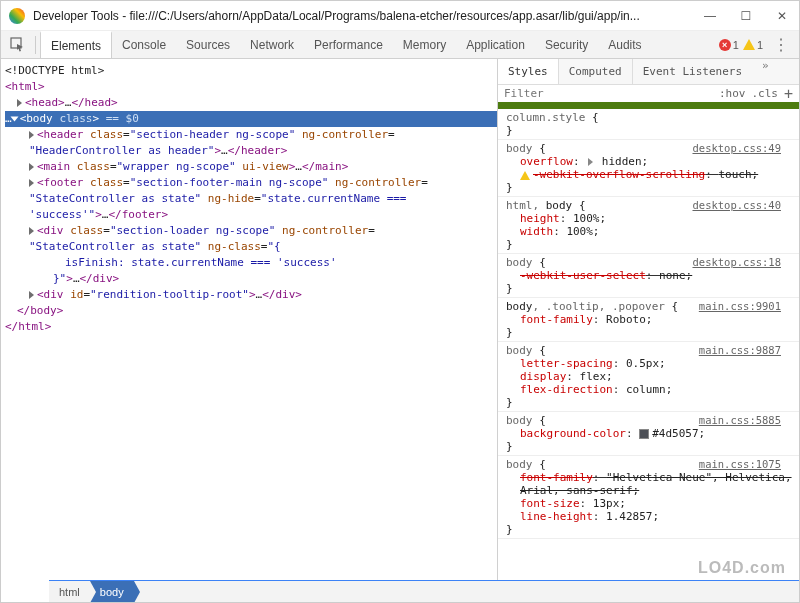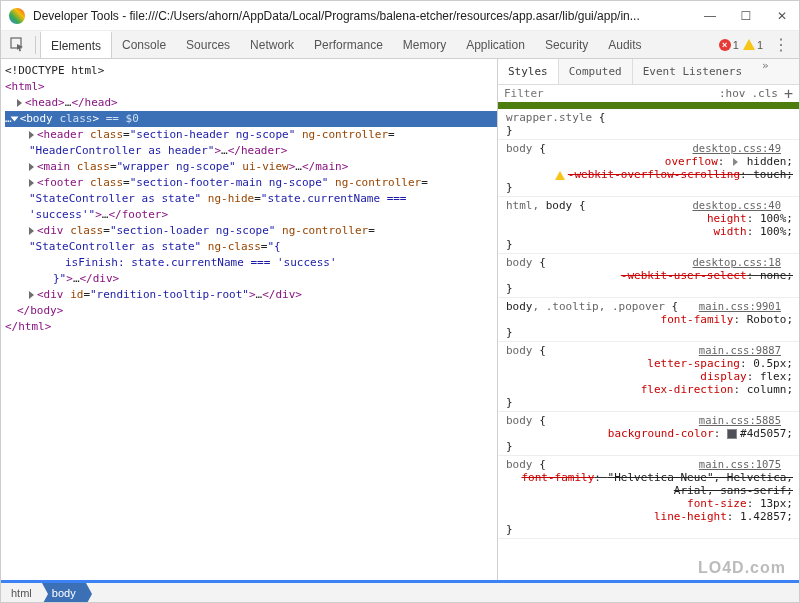--- a/index.html
+++ b/index.html
@@ -46,27 +46,27 @@
 .filterbar{display:flex;align-items:center;height:24px;border-bottom:7px solid #4d7c0f;padding:0 6px;gap:6px;color:#888;}
 .filterbar input{flex:1;border:none;outline:none;font-size:11px;color:#888;font-family:inherit;}
 .filterbar .fopt{color:#666;}
 .rules{flex:1;overflow:auto;}
 .rule{border-bottom:1px solid #eee;padding:2px 6px 2px 8px;position:relative;}
 .rule .src{position:absolute;top:2px;right:18px;color:#666;text-decoration:underline;font-size:10.5px;}
 .rule .selr{color:#666;}
 .rule .selr .self{color:#222;}
 .rule .prop{color:#c80000;}
 .rule .pval{color:#222;}
-.rule .ln{padding-left:14px;text-align:right;}
+.rule .ln{padding-left:14px;}
 .brace{color:#222;}
 .strike{text-decoration:line-through;}
 .swatch{display:inline-block;width:10px;height:10px;border:1px solid #888;vertical-align:middle;margin-right:3px;}
 .wicon{display:inline-block;width:0;height:0;border-left:5px solid transparent;border-right:5px solid transparent;border-bottom:9px solid #f5c518;margin-right:3px;vertical-align:middle;}
 .triicon{display:inline-block;width:0;height:0;border-top:4px solid transparent;border-bottom:4px solid transparent;border-left:5px solid #888;vertical-align:middle;margin:0 2px;}
-.crumbs{height:22px;border-top:3px solid #3b82f6;display:flex;align-items:stretch;font-size:11px;background:#f3f3f3;}
+.crumbs{height:22px;border-top:1px solid #3b82f6;display:flex;align-items:stretch;font-size:11px;background:#f3f3f3;margin-left:48px;}
 .crumb{padding:0 10px;display:flex;align-items:center;position:relative;color:#555;}
 .crumb.active{background:#3b6fb6;color:#fff;}
 .crumb::after{content:"";position:absolute;right:-6px;top:0;width:0;height:0;border-top:11px solid transparent;border-bottom:11px solid transparent;}
 .crumb:first-child::after{border-left:6px solid #f3f3f3; z-index:1;}
 .crumb.active::after{border-left:6px solid #3b6fb6;}
 .watermark{position:absolute;right:14px;bottom:26px;color:#bbb;font-family:Arial;font-size:16px;font-weight:bold;letter-spacing:1px;pointer-events:none;}
 </style>
 </head>
 <body>
 
@@ -141,21 +141,21 @@
       <div class="chev">»</div>
     </div>
     <div class="filterbar">
       <input type="text" placeholder="Filter" style="">
       <span class="fopt">:hov</span>
       <span class="fopt">.cls</span>
       <span class="fopt" style="font-size:15px;">+</span>
     </div>
     <div class="rules" id="rules">
         <div class="rule">
-          <div><span class="selr self">wrapper.style</span> <span class="brace">{</span></div>
+          <div><span class="selr self">column.style</span> <span class="brace">{</span></div>
           <div class="brace">}</div>
         </div>
         <div class="rule">
           <a class="src">desktop.css:49</a>
           <div><span class="selr self">body</span> <span class="brace">{</span></div>
           <div class="ln"><span class="prop">overflow</span><span class="">: </span><span class="pval"><span class="triicon"></span> hidden;</span></div>
           <div class="ln"><span class="wicon"></span><span class="prop strike">-webkit-overflow-scrolling</span><span class="strike">: </span><span class="pval strike">touch;</span></div>
           <div class="brace">}</div>
         </div>
         <div class="rule">

